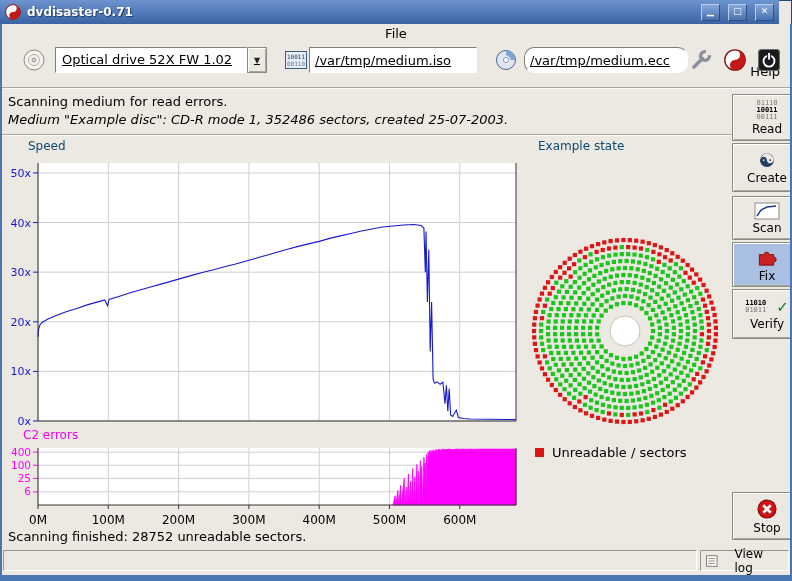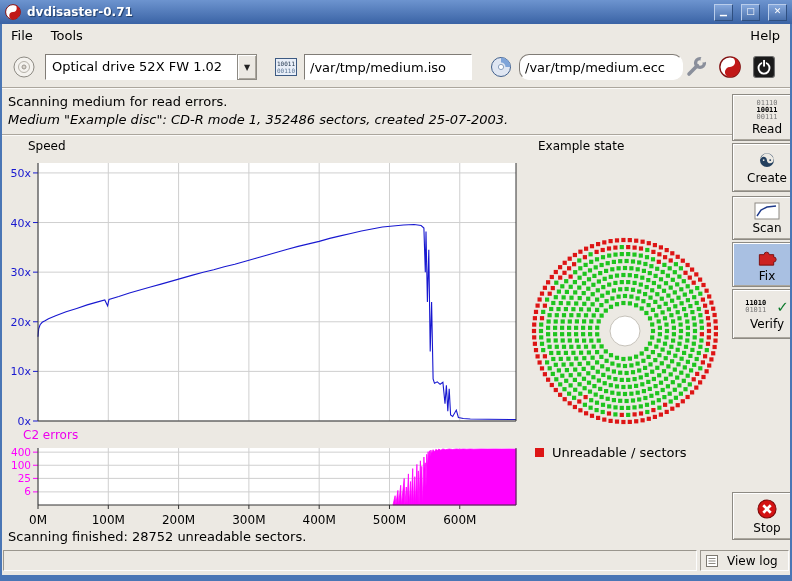--- a/index.html
+++ b/index.html
@@ -7,50 +7,50 @@
     position:relative;width:792px;height:581px;background:#ece9e3;
     font-family:"DejaVu Sans",sans-serif;color:#000;overflow:hidden;
     box-shadow:inset 0 0 0 1px #24477c;
   }
   
   .frame{position:absolute;background:#4a76b5;}
   .frame.left{left:0;top:24px;bottom:0;width:2px;}
   .frame.right{right:0;top:24px;bottom:0;width:2px;}
   .frame.bottom{left:0;right:0;bottom:0;height:6px;}
   
-  .titlebar{position:absolute;top:0;left:0;right:0;height:24px;
+  .titlebar{position:absolute;top:0;left:0;right:13px;height:24px;
     background:linear-gradient(#6d94cf,#3a63a5);
     display:flex;align-items:center;padding:0 5px;gap:6px;box-sizing:border-box;}
   .titlebar .title{color:#fff;font-weight:bold;font-size:12px;text-shadow:1px 1px 1px #1d3a66;flex:1;}
   .wbtn{width:17px;height:15px;background:linear-gradient(#86a8dc,#4a71ad);
     border:1px solid;border-color:#b9cdeb #2f4f80 #2f4f80 #b9cdeb;
     color:#fff;font-size:9px;line-height:13px;text-align:center;margin-left:2px;cursor:default;}
   
-  .menubar{position:absolute;top:24px;left:2px;right:2px;height:23px;display:flex;align-items:center;font-size:13px;}
+  .menubar{position:absolute;top:24px;left:2px;right:2px;height:23px;display:flex;align-items:center;font-size:13px;flex-direction:column;}
   .menu-item{padding:2px 9px;}
   .menu-help{margin-left:auto;padding:2px 10px;}
   
-  .toolbar{position:absolute;top:47px;left:2px;right:2px;height:41px;display:flex;align-items:center;
-    padding:0 9px;border-bottom:1px solid #aba69d;box-shadow:0 1px 0 #fbfaf8;box-sizing:border-box;}
+  .toolbar{position:absolute;top:47px;left:2px;right:2px;height:41px;display:flex;align-items:flex-start;
+    padding:0 19px;border-bottom:1px solid #aba69d;box-shadow:0 1px 0 #fbfaf8;box-sizing:border-box;text-decoration:underline;}
   .tool-icon{width:26px;height:26px;display:grid;place-items:center;flex:none;}
   .combo{display:flex;height:26px;width:212px;margin-left:8px;flex:none;}
   .combo-text{flex:1;background:#fff;border:1px solid;border-color:#807c76 #fff #fff #807c76;
     padding:4px 0 0 6px;font-size:13px;white-space:nowrap;box-sizing:border-box;}
   .combo-arrow{width:18px;background:#ece9e3;border:1px solid #8d8a83;
     box-shadow:inset 1px 1px 0 #fff,inset -1px -1px 0 #aba79e;
     display:grid;place-items:center;font-size:8px;color:#222;}
   .entry{height:26px;border:1px solid;border-color:#807c76 #fff #fff #807c76;background:#fff;
     font:13px "DejaVu Sans",sans-serif;padding:0 5px;box-sizing:border-box;flex:none;}
   
   .infobar{position:absolute;top:89px;left:0;right:0;height:46px;padding:5px 0 0 8px;
     border-bottom:1px solid #aba69d;box-shadow:0 1px 0 #fbfaf8;box-sizing:border-box;}
   .info1{font-size:13px;}
   .info2{font-size:13px;font-style:italic;margin-top:3px;}
   
-  .chart-label{position:absolute;font-size:12px;color:#000000;}
+  .chart-label{position:absolute;font-size:12px;color:#0c4a6e;}
   .c2col{color:#ee00ee;}
   #plot-svg{position:absolute;left:8px;top:136px;}
   #disc-svg{position:absolute;left:528px;top:234px;}
   .legend{position:absolute;left:535px;top:440px;font-size:13px;}
   .legend-row{display:flex;align-items:center;height:25px;}
   .sq{width:9px;height:9px;margin-right:8px;display:inline-block;flex:none;}
   
   .sidebar-btn{position:absolute;left:732px;width:70px;background:#ece9e3;
     border:1px solid #8d8a83;box-shadow:inset 1px 1px 0 #fff,inset -1px -1px 0 #aba79e;
     display:flex;flex-direction:column;align-items:center;justify-content:center;gap:1px;
@@ -59,21 +59,21 @@
   .bits{font-family:"DejaVu Sans Mono",monospace;font-size:7px;line-height:7px;color:#777;}
   .bits.strong{color:#000;font-weight:bold;}
   .create-glyph{font-size:19px;line-height:20px;color:#24405f;}
   .verify-wrap{display:flex;align-items:center;gap:10px;}
   .vcheck{font-size:15px;font-weight:bold;color:#0b7a2b;}
   
   .statusline{position:absolute;left:8px;top:529px;font-size:13px;}
   .panel{position:absolute;top:550px;height:21px;border:1px solid;
     border-color:#9a968e #fdfdfd #fdfdfd #9a968e;box-sizing:border-box;}
   .panel.main{left:3px;width:694px;}
-  .panel.log{left:700px;width:89px;display:flex;align-items:center;gap:9px;padding:0 5px;font-size:12px;}
+  .panel.log{left:700px;width:89px;display:flex;align-items:center;gap:17px;padding:0 5px;font-size:12px;}
 </style>
 </head>
 <body>
 
 <div id="window">
 
   <div class="titlebar">
     <svg width="16" height="16" viewBox="0 0 16 16">
       <circle cx="8" cy="8" r="7.4" fill="#fff" stroke="#801010"></circle>
       <path d="M8,0.6 a7.4,7.4 0 0 1 0,14.8 a3.7,3.7 0 0 1 0,-7.4 a3.7,3.7 0 0 0 0,-7.4" fill="#c11818"></path>
@@ -102,21 +102,21 @@
       <span class="combo-text">Optical drive 52X FW 1.02</span>
       <span class="combo-arrow">▼</span>
     </div>
     <span class="tool-icon" style="margin-left:16px">
       <svg width="24" height="22" viewBox="0 0 24 22">
         <rect x="1.5" y="2.5" width="21" height="17" fill="#e8eef8" stroke="#3d5a82"></rect>
         <text x="12" y="10" text-anchor="middle" font-family="DejaVu Sans Mono,monospace" font-size="6" fill="#1c3048">10011</text>
         <text x="12" y="17" text-anchor="middle" font-family="DejaVu Sans Mono,monospace" font-size="6" fill="#5a7494">00110</text>
       </svg>
     </span>
-    <input class="entry" style="width: 168px; margin-left: 5px;" value="/var/tmp/medium.iso">
+    <input class="entry" style="width: 168px; " value="/var/tmp/medium.iso">
     <span class="tool-icon" style="margin-left:16px">
       <svg width="24" height="24" viewBox="0 0 24 24">
         <circle cx="12" cy="12" r="9.5" fill="#dfe6f2" stroke="#41608c"></circle>
         <path d="M12,2.5 a9.5,9.5 0 0 1 9.5,9.5 l-5,0 a4.5,4.5 0 0 0 -4.5,-4.5 z" fill="#7fa4d8"></path>
         <circle cx="12" cy="12" r="2.6" fill="#fff" stroke="#8ba0bd"></circle>
       </svg>
     </span>
     <input class="entry" style="width: 164px; margin-left: 5px; border-radius: 10px;" value="/var/tmp/medium.ecc">
     <span style="flex:1"></span>
     <span class="tool-icon">

